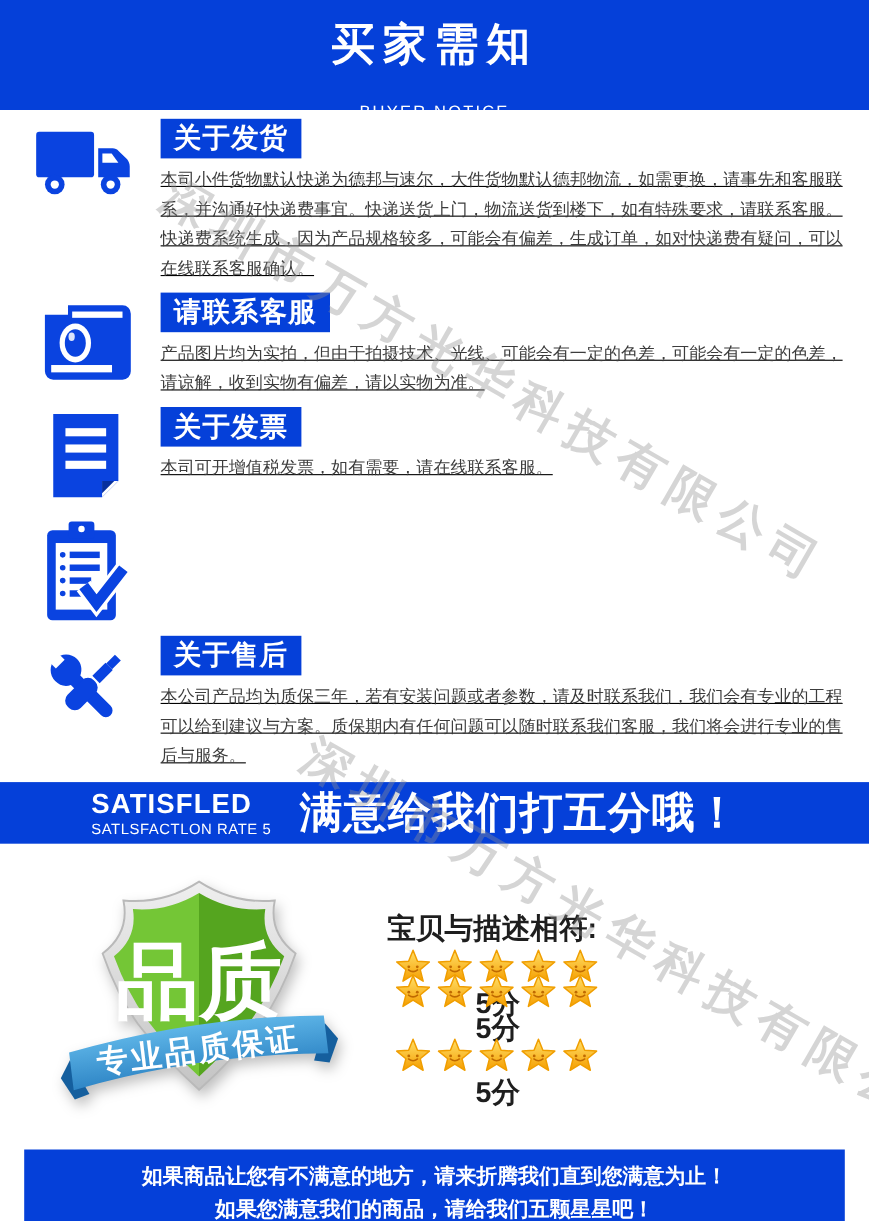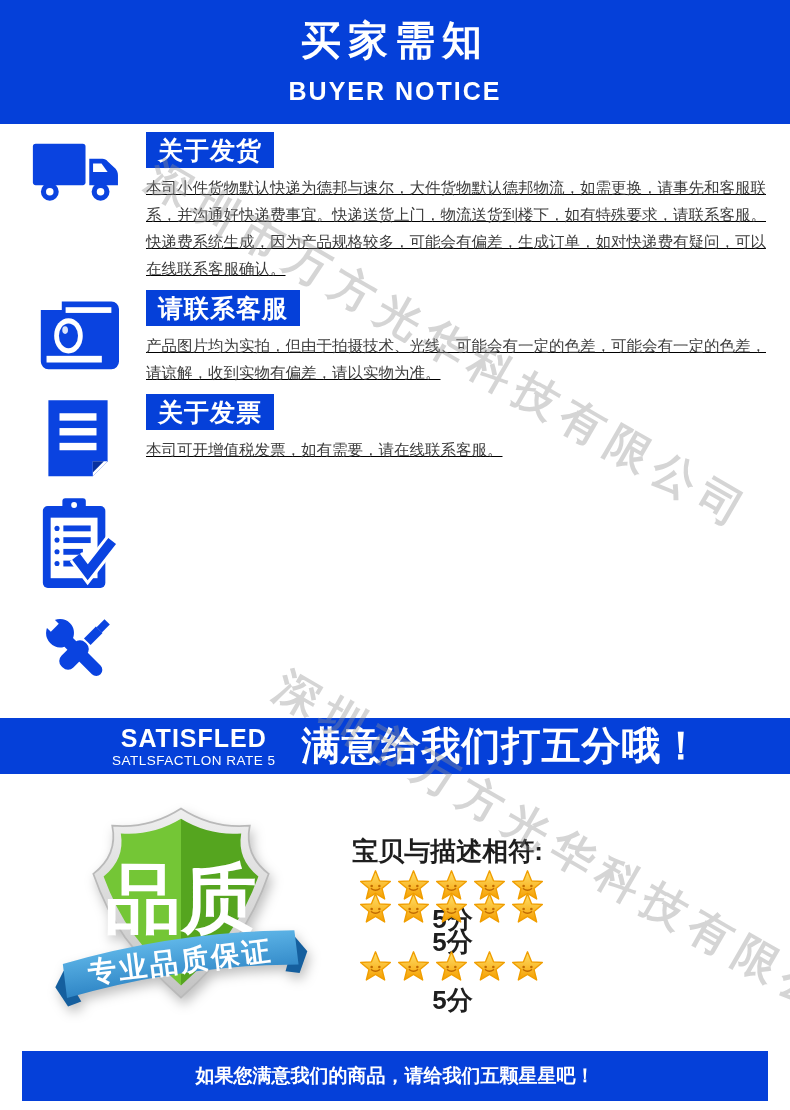--- a/index.html
+++ b/index.html
@@ -7,33 +7,33 @@
     --icon-blue:#0a43e0;
     --text-dark:#3c3c3c;
   }
   *{box-sizing:border-box;}
   html,body{margin:0;padding:0;}
   body{
     width:790px;height:1110px;position:relative;overflow:hidden;background:#fff;
     font-family:"Liberation Sans","DejaVu Sans",sans-serif;
   }
   
-  .header{background:var(--blue);height:124px;text-align:center;color:#fff;}
+  .header{background:var(--blue);height:100px;text-align:center;color:#fff;}
   .header .title{margin:0;padding-top:13px;font-size:40px;font-weight:bold;letter-spacing:7px;}
-  .header .sub{font-size:25px;letter-spacing:2px;margin-top:9px;font-weight:700;}
+  .header .sub{font-size:15px;letter-spacing:2px;margin-top:25px;font-weight:400;}
   
   .section{display:flex;padding:0 22px 0 30px;margin-top:8px;text-decoration:underline;}
   .icon-box{width:96px;flex:none;display:flex;justify-content:center;padding-top:4px;}
   .sec-body{flex:1;margin-left:20px;}
   .sec-label{display:inline-block;background:var(--blue);color:#fff;font-weight:bold;
     font-size:25px;line-height:36px;padding:0 12px;letter-spacing:1px;}
   .sec-text{margin:6px 2px 0 0;font-size:15.5px;line-height:27px;color:var(--text-dark);}
   
-  .banner{margin-top:22px;background:var(--blue);height:56px;display:flex;align-items:center;
-    color:#fff;padding-left:112px;text-align:center;}
+  .banner{margin-top:10px;background:var(--blue);height:56px;display:flex;align-items:center;
+    color:#fff;padding-left:83px;}
   .banner-en .t1{font-size:25px;font-weight:bold;letter-spacing:1px;line-height:26px;}
   .banner-en .t2{font-size:13.5px;margin-top:2px;letter-spacing:.5px;}
   .banner-cn{font-size:39px;font-weight:bold;margin-left:26px;letter-spacing:1px;}
   
   .satisfy{display:flex;padding:12px 28px 0 50px;}
   .shield-wrap{width:262px;flex:none;text-align:center;}
   .shield-wrap svg{filter:drop-shadow(3px 6px 6px rgba(0,0,0,.25));}
   .ratings{margin-left:34px;margin-top:48px;}
   .rating-row{display:flex;align-items:center;height:40px;margin-bottom:18px;flex-direction:column;}
   .rating-label{font-size:26px;font-weight:bold;color:#1e1e1e;white-space:nowrap;}
@@ -160,20 +160,24 @@
         <path d="M48 6 a15 15 0 0 1 15 15 c0 6 -3.5 11 -9 13.5 V76 a6.5 6.5 0 0 1 -13 0 V34.5 C35.5 32 33 27 33 21 A15 15 0 0 1 48 6 Z"></path>
         <rect x="42" y="0" width="12" height="13" fill="#fff"></rect>
       </g>
       <g transform="rotate(45 48 48)">
         <rect x="44" y="4" width="8" height="12"></rect>
         <rect x="43" y="16" width="10" height="18"></rect>
         <rect x="39" y="36" width="18" height="36" rx="8"></rect>
       </g>
     </svg>
   </div>
+  <div class="sec-body">
+    <span class="sec-label">关于售后</span>
+    <p class="sec-text">本公司产品均为质保三年，若有安装问题或者参数，请及时联系我们，我们会有专业的工程可以给到建议与方案。质保期内有任何问题可以随时联系我们客服，我们将会进行专业的售后与服务。</p>
+  </div>
 </div>
 
 <div class="banner">
   <div class="banner-en">
     <div class="t1">SATISFLED</div>
     <div class="t2">SATLSFACTLON RATE 5</div>
   </div>
   <div class="banner-cn">满意给我们打五分哦！</div>
 </div>
 
@@ -307,17 +311,18 @@
     <circle cx="22.2" cy="18.5" r="1.4" fill="#c06a00"></circle>
     <path d="M13.5 21.5 Q18 25 22.5 21.5" stroke="#c06a00" stroke-width="1.6" fill="none" stroke-linecap="round"></path>
   </svg>
 </span>
       <span class="score">5分</span>
     </div>
   </div>
 </div>
 
 <div class="footer">
+  <div>如果商品让您有不满意的地方，请来折腾我们直到您满意为止！</div>
   <div>如果您满意我们的商品，请给我们五颗星星吧！</div>
 </div>
 
 <div class="watermark wm1">深圳市万方光华科技有限公司</div>
 <div class="watermark wm2">深圳市万方光华科技有限公司</div>
 
 </body></html>

